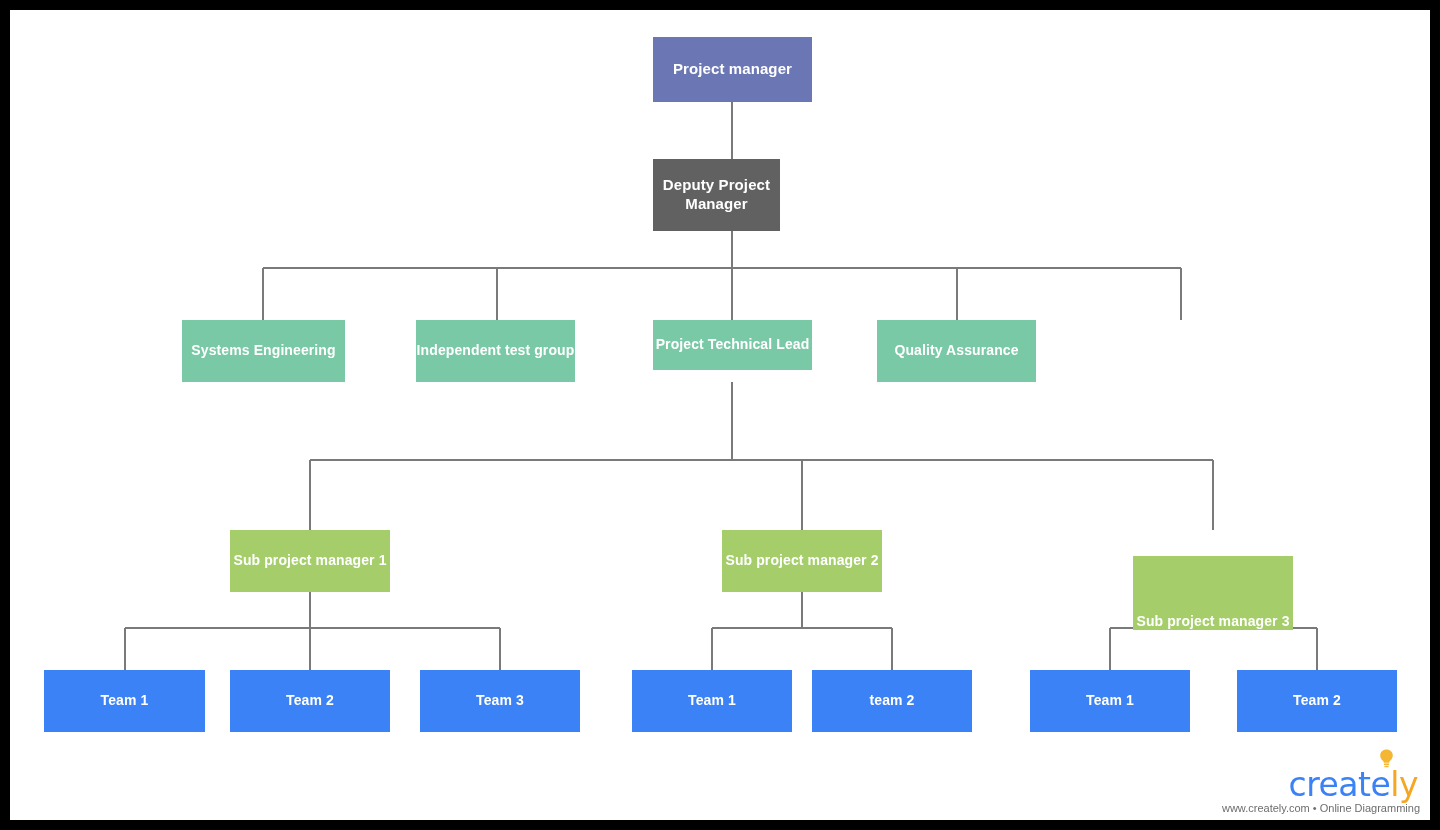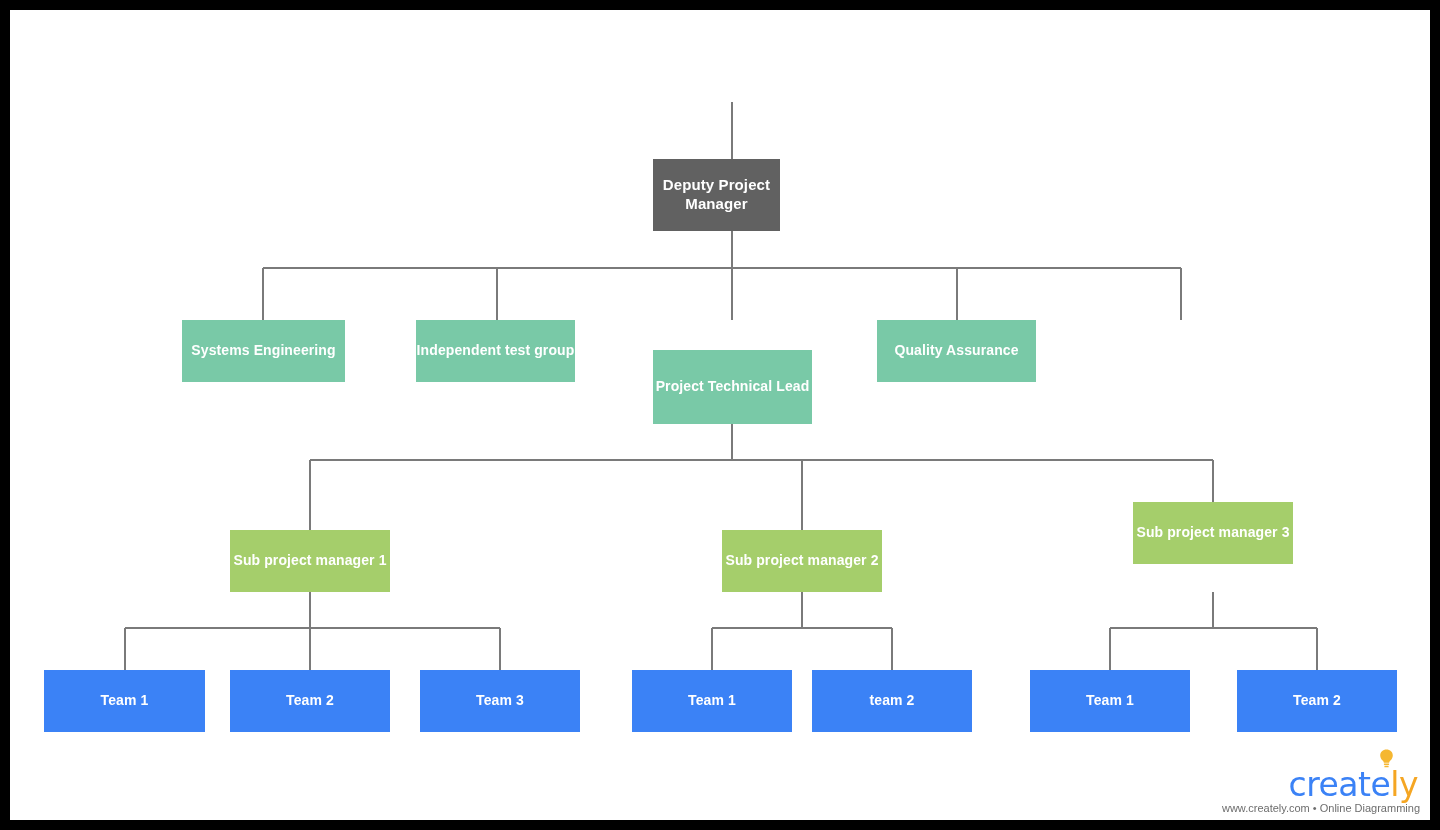--- a/index.html
+++ b/index.html
@@ -120,45 +120,48 @@
         <line x1="702" y1="618" x2="702" y2="660"></line>
         <line x1="882" y1="618" x2="882" y2="660"></line>
 
         <line x1="1203" y1="582" x2="1203" y2="618"></line>
         <line x1="1100" y1="618" x2="1307" y2="618"></line>
         <line x1="1100" y1="618" x2="1100" y2="660"></line>
         <line x1="1307" y1="618" x2="1307" y2="660"></line>
       </g>
     </svg>
 
+    <div class="node lvl-root" style="left:643px; top:27px; width:159px; height:65px;">
+      <span>Project manager</span>
+    </div>
 
     <div class="node lvl-deputy" style="left:643px; top:149px; width:127px; height:72px;">
       <span>Deputy Project Manager</span>
     </div>
 
     <div class="node lvl-dept" style="left:172px; top:310px; width:163px; height:62px;">
       <span>Systems Engineering</span>
     </div>
     <div class="node lvl-dept" style="left:406px; top:310px; width:159px; height:62px;">
       <span>Independent test group</span>
     </div>
-    <div class="node lvl-dept" style="left:643px; top:310px; width:159px; height:74px;margin-top:30px;">
+    <div class="node lvl-dept" style="left:643px; top:310px; width:159px; height:50px;">
       <span>Project Technical Lead</span>
     </div>
     <div class="node lvl-dept" style="left:867px; top:310px; width:159px; height:62px;">
       <span>Quality Assurance</span>
     </div>
 
     <div class="node lvl-sub" style="left:220px; top:520px; width:160px; height:62px;">
       <span>Sub project manager 1</span>
     </div>
     <div class="node lvl-sub" style="left:712px; top:520px; width:160px; height:62px;">
       <span>Sub project manager 2</span>
     </div>
-    <div class="node lvl-sub" style="left:1123px; top:492px; width:160px; height:62px;">
+    <div class="node lvl-sub" style="left:1123px; top:546px; width:160px; height:74px;align-items:flex-end;">
       <span>Sub project manager 3</span>
     </div>
 
     <div class="node lvl-team" style="left:34px; top:660px; width:161px; height:62px;">
       <span>Team 1</span>
     </div>
     <div class="node lvl-team" style="left:220px; top:660px; width:160px; height:62px;">
       <span>Team 2</span>
     </div>
     <div class="node lvl-team" style="left:410px; top:660px; width:160px; height:62px;">

